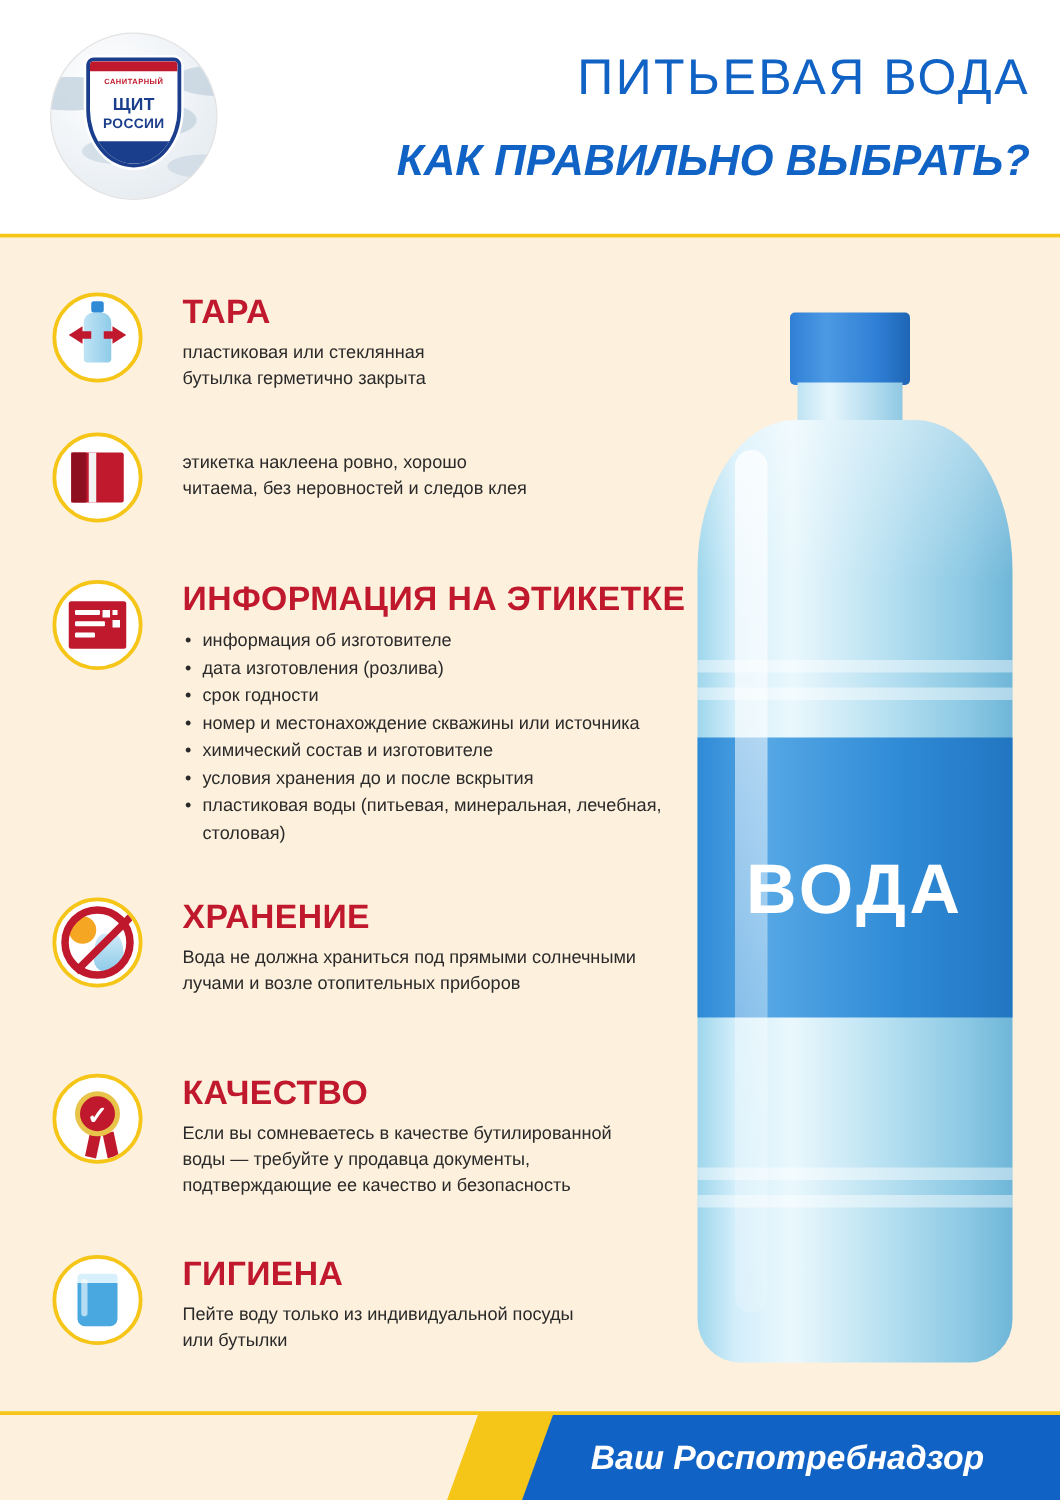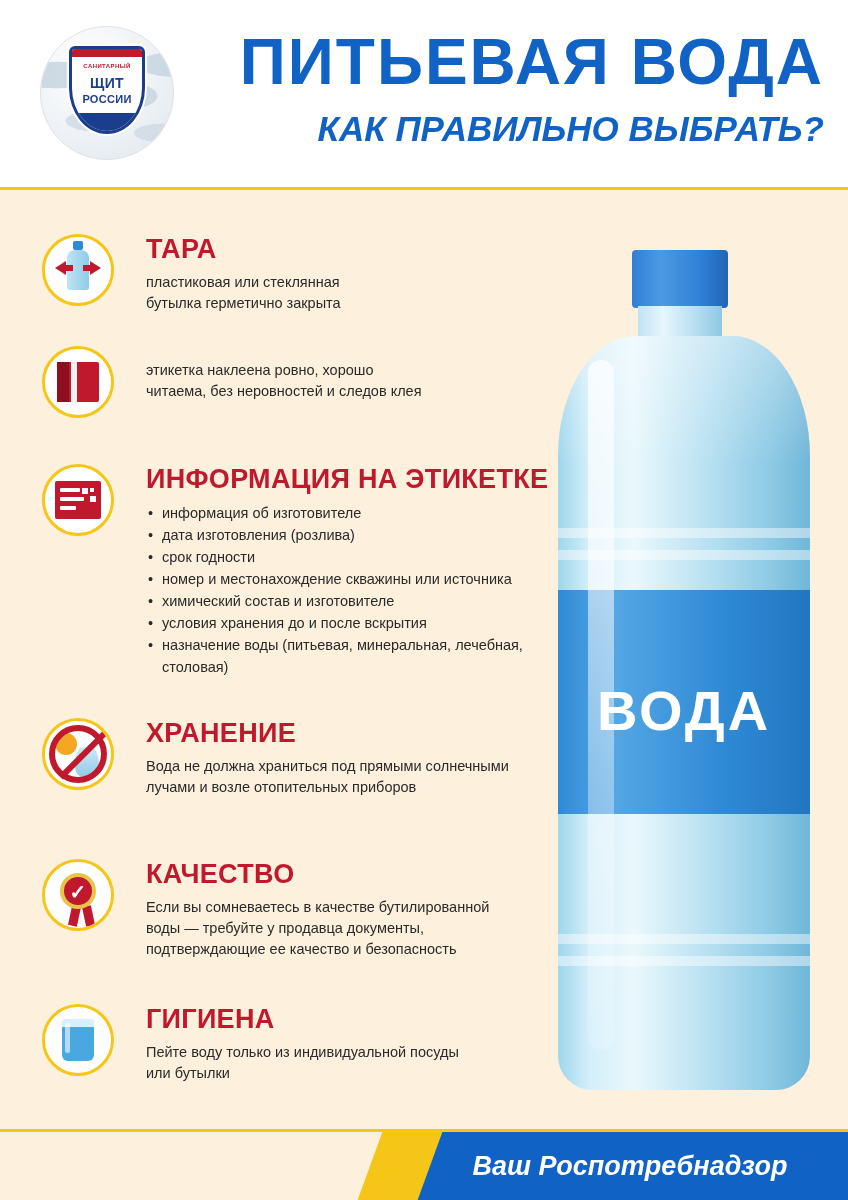--- a/index.html
+++ b/index.html
@@ -103,23 +103,23 @@
   }
 
   .title-block {
     position: absolute;
     left: 190px;
     right: 24px;
     top: 34px;
     text-align: right;
   }
   .title-main {
-    font-size: 64px;
+    font-size: 40px;
     line-height: 56px;
-    font-weight: bold;
+    font-weight: normal;
     color: #1062c4;
     letter-spacing: 2px;
   }
   .title-sub {
     margin-top: 19px;
     font-size: 35px;
     line-height: 40px;
     font-weight: bold;
     font-style: italic;
     color: #1062c4;
@@ -485,21 +485,21 @@
         </div>
       </div>
       <h2 class="section">ИНФОРМАЦИЯ НА ЭТИКЕТКЕ</h2>
       <ul class="bullets">
         <li>информация об изготовителе</li>
         <li>дата изготовления (розлива)</li>
         <li>срок годности</li>
         <li>номер и местонахождение скважины или источника</li>
         <li>химический состав и изготовителе</li>
         <li>условия хранения до и после вскрытия</li>
-        <li>назначение воды (питьевая, минеральная, лечебная, столовая)</li>
+        <li>пластиковая воды (питьевая, минеральная, лечебная, столовая)</li>
       </ul>
     </div>
 
     <div class="item" style="margin-top:40px;">
       <div class="badge">
         <div class="badge-inner">
           <div class="ic-sun"></div>
           <div class="ic-drop"></div>
           <div class="ic-ban"></div>
         </div>

